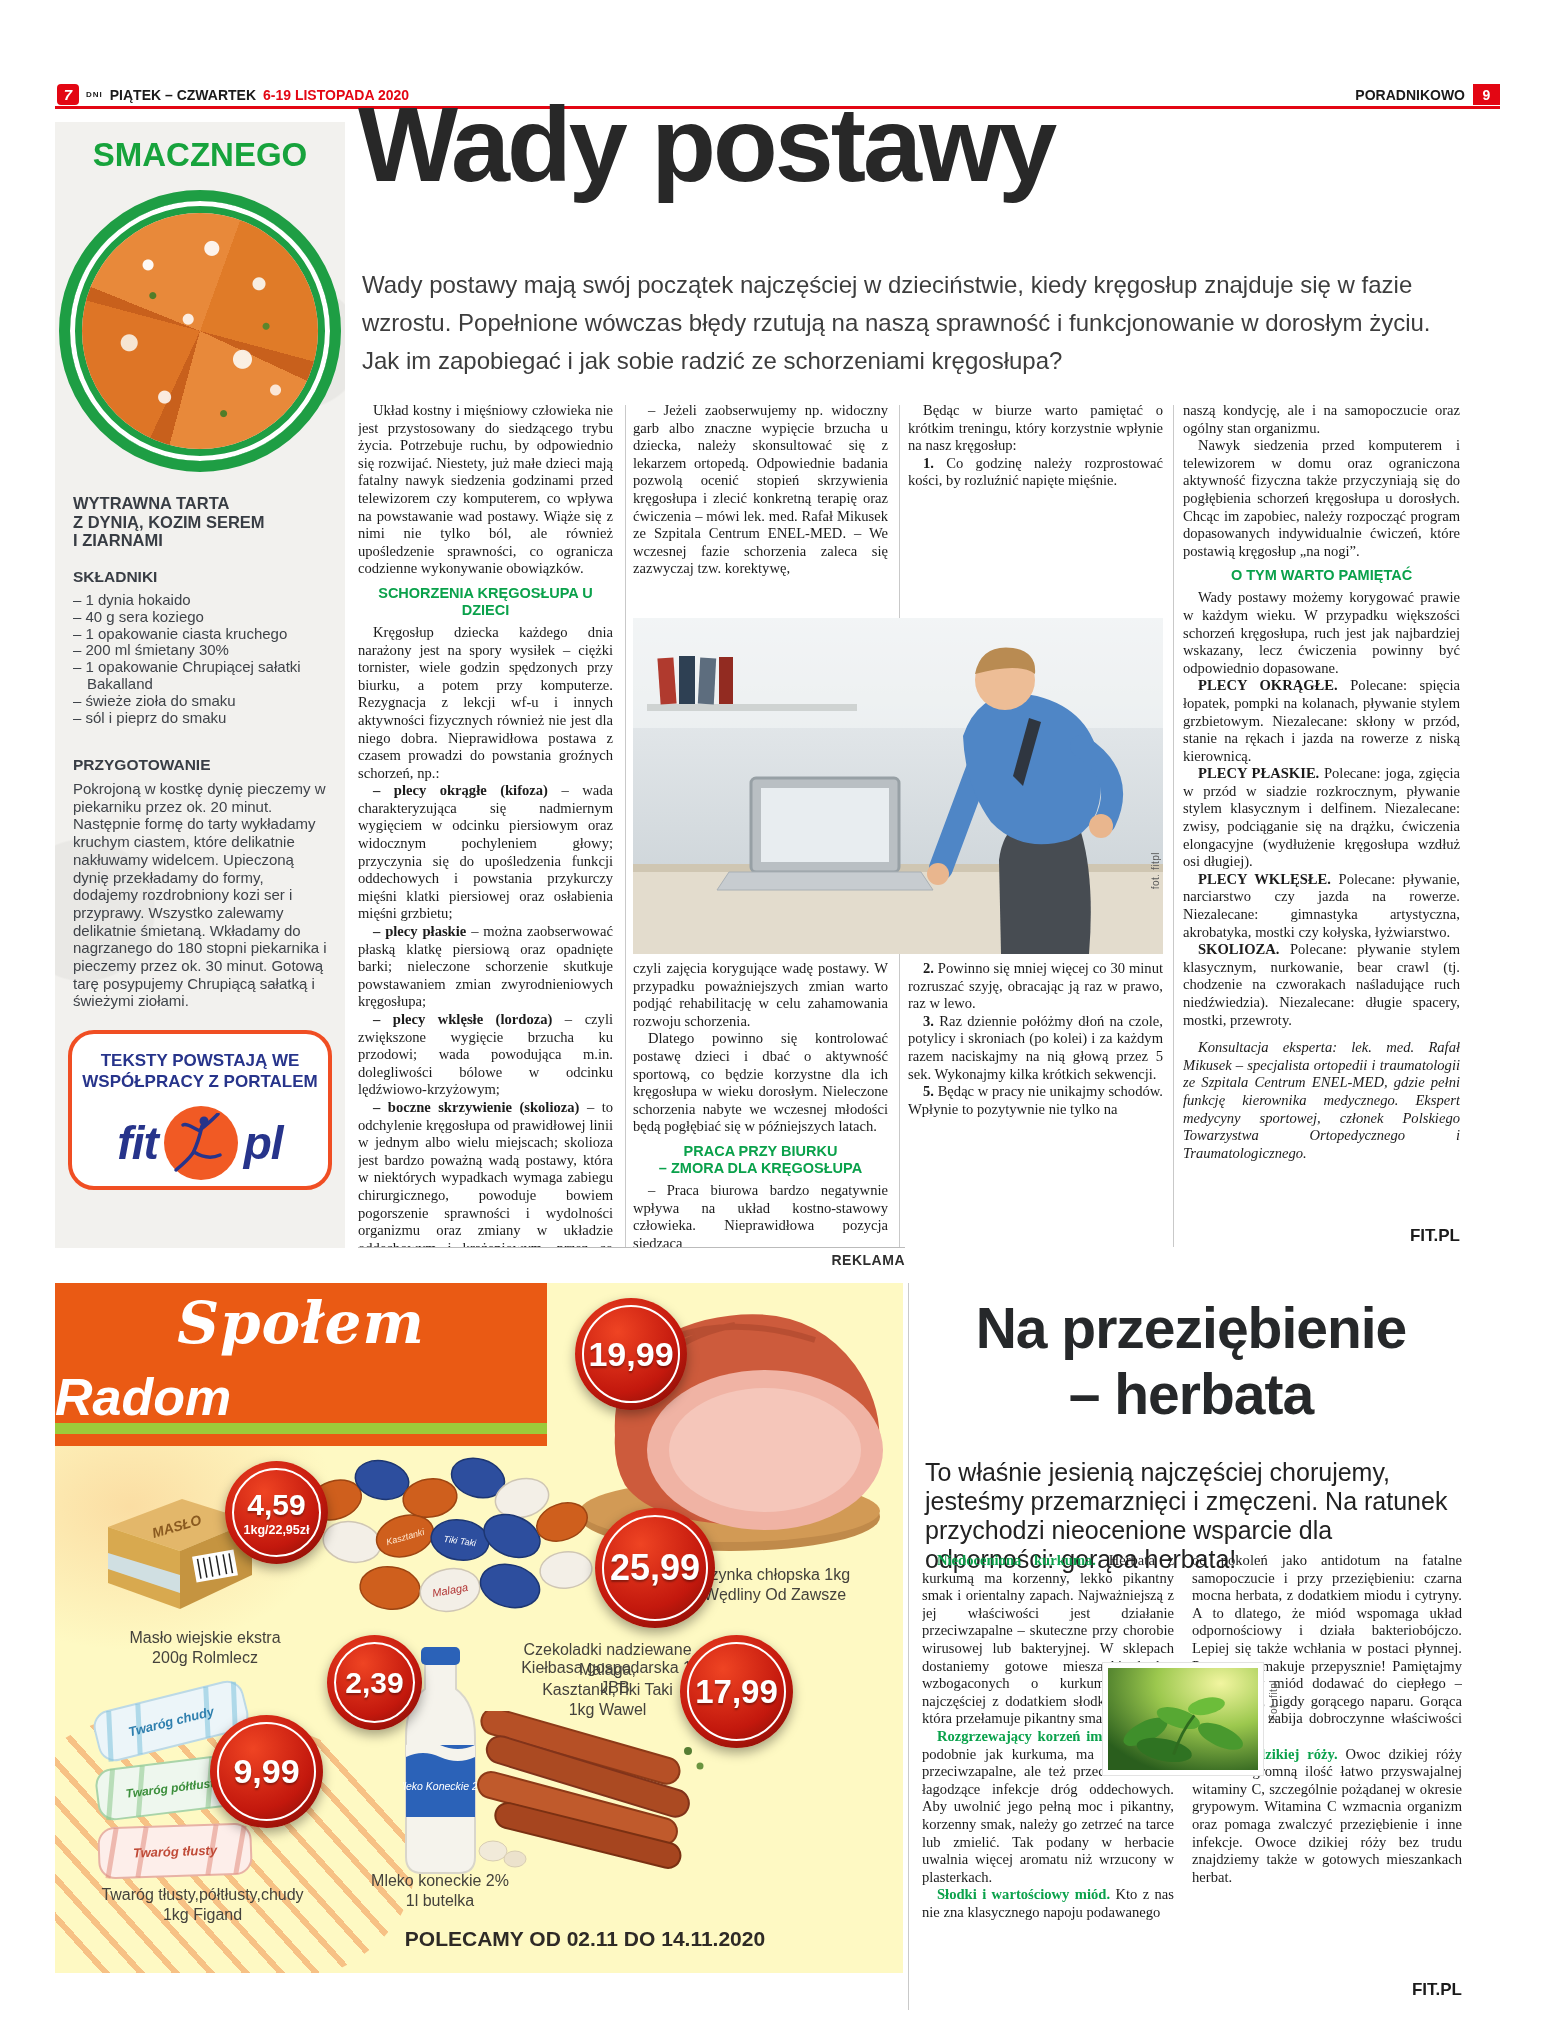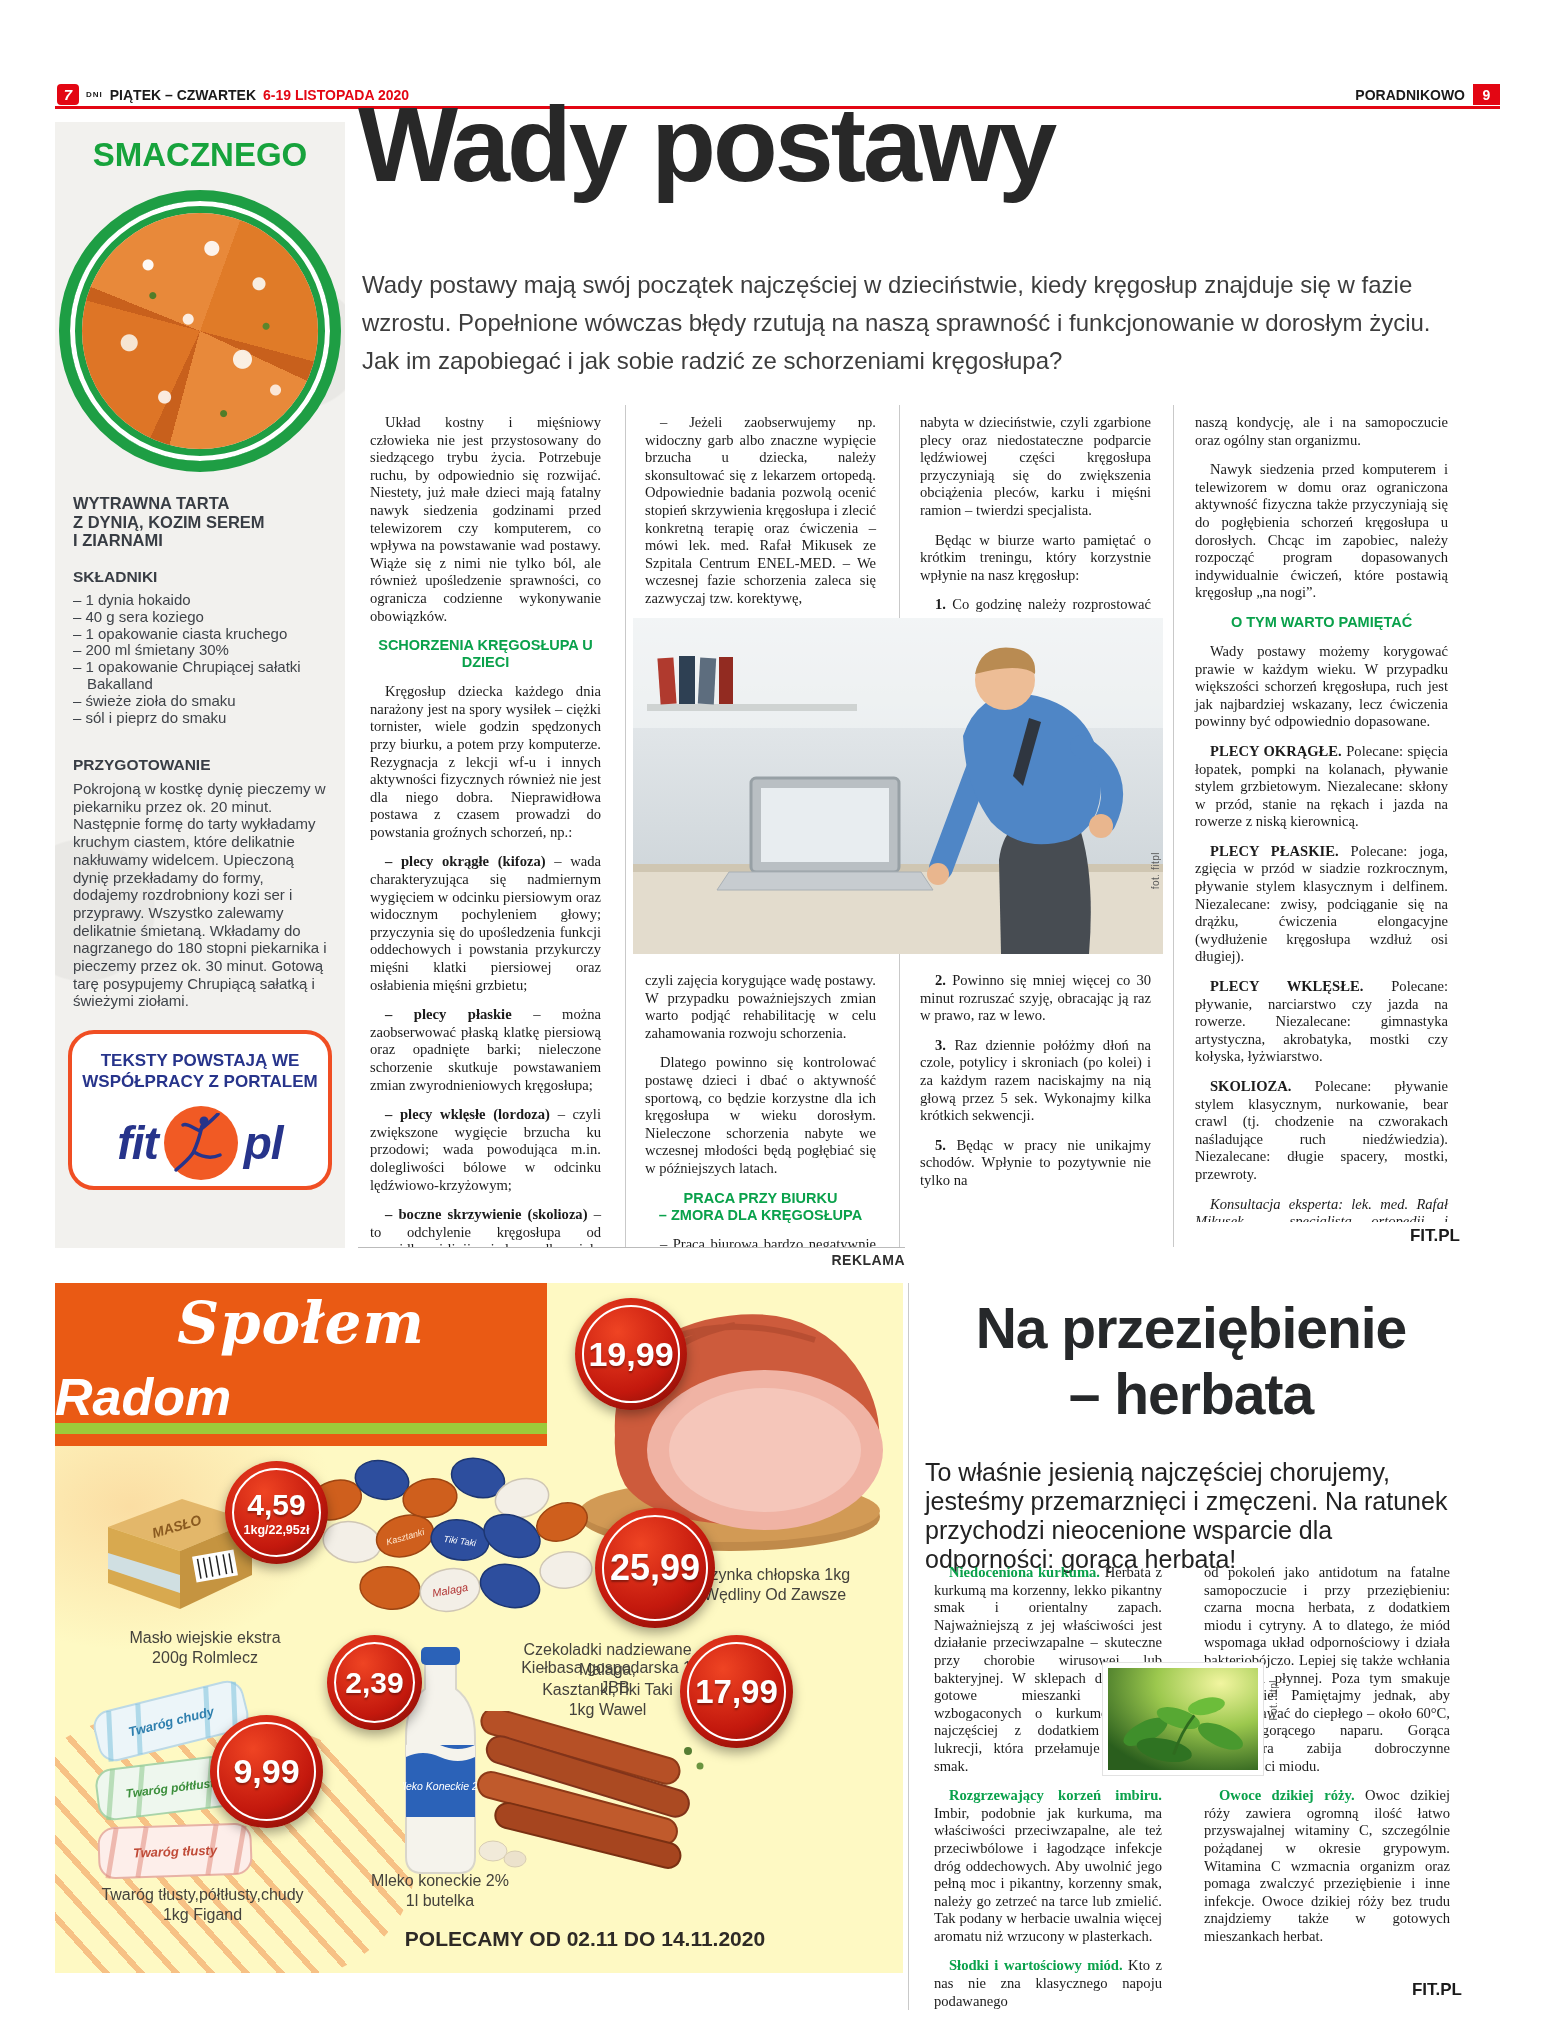--- a/index.html
+++ b/index.html
@@ -47,21 +47,21 @@
   .fit-note{margin-top:16px;font-size:17px;line-height:21px;font-weight:bold;color:#27348b}
   .fit-logo-row{margin-top:14px;display:flex;align-items:center;justify-content:center;gap:6px}
   .fit-word{font-family:"Liberation Sans",sans-serif;font-style:italic;font-weight:bold;font-size:46px;color:#27348b;letter-spacing:-1px}
   .fit-circle{width:74px;height:74px;border-radius:50%;background:#f15a24;display:flex;align-items:center;justify-content:center}
 
   
   .main-title{left:358px;top:88px;width:1102px;font-size:106px;line-height:112px;font-weight:bold;letter-spacing:-3px;color:#282828}
   .intro{left:362px;top:266px;width:1080px;font-size:24px;line-height:38px;color:#3d3d3d}
   .vrule{position:absolute;width:1px;background:#c9c9c9}
   .col{position:absolute;font-family:"Liberation Serif",serif;font-size:14.6px;line-height:17.6px;text-align:justify;color:#1b1b1b;overflow:hidden}
-  .para{margin:12px;text-indent:15px}
+  .para{margin:0;text-indent:15px}
   .para.ni{text-indent:0}
   .para.it{font-style:italic;margin-top:10px}
   .lead{font-weight:bold}
   .lead.green{color:#0aa14b}
   .col-h{font-family:"Liberation Sans",sans-serif;font-size:14.5px;line-height:17px;font-weight:bold;color:#0aa14b;text-align:center;margin:7px 0 5px;white-space:pre-line}
   .photo{left:633px;top:618px;width:530px;height:336px}
   .vcredit{font-size:10px;color:#5a5a5a;writing-mode:vertical-rl;transform:rotate(180deg);letter-spacing:.5px}
   .fitpl{font-size:17px;font-weight:bold;color:#1b1b1b;text-align:right}
   .reklama{left:700px;top:1252px;width:205px;text-align:right;font-size:14px;font-weight:bold;color:#2e2e2e;letter-spacing:.5px}
   .hrule{left:358px;top:1247px;width:547px;height:1px;background:#bbb}
@@ -159,21 +159,20 @@
       <p class="para">Kręgosłup dziecka każdego dnia narażony jest na spory wysiłek – ciężki tornister, wiele godzin spędzonych przy biurku, a potem przy komputerze. Rezygnacja z lekcji wf-u i innych aktywności fizycznych również nie jest dla niego dobra. Nieprawidłowa postawa z czasem prowadzi do powstania groźnych schorzeń, np.:</p>
       <p class="para"><b class="lead">– plecy okrągłe (kifoza)</b> – wada charakteryzująca się nadmiernym wygięciem w odcinku piersiowym oraz widocznym pochyleniem głowy; przyczynia się do upośledzenia funkcji oddechowych i powstania przykurczy mięśni klatki piersiowej oraz osłabienia mięśni grzbietu;</p>
       <p class="para"><b class="lead">– plecy płaskie</b> – można zaobserwować płaską klatkę piersiową oraz opadnięte barki; nieleczone schorzenie skutkuje powstawaniem zmian zwyrodnieniowych kręgosłupa;</p>
       <p class="para"><b class="lead">– plecy wklęsłe (lordoza)</b> – czyli zwiększone wygięcie brzucha ku przodowi; wada powodująca m.in. dolegliwości bólowe w odcinku lędźwiowo-krzyżowym;</p>
       <p class="para"><b class="lead">– boczne skrzywienie (skolioza)</b> – to odchylenie kręgosłupa od prawidłowej linii w jednym albo wielu miejscach; skolioza jest bardzo poważną wadą postawy, która w niektórych wypadkach wymaga zabiegu chirurgicznego, powoduje bowiem pogorszenie sprawności i wydolności organizmu oraz zmiany w układzie oddechowym i krążeniowym, przez co stanowi realne zagrożenie dla zdrowia.</p>
     </div>
   <div class="col" style="left:633px;top:402px;width:255px;height:212px">
       <p class="para">– Jeżeli zaobserwujemy np. widoczny garb albo znaczne wypięcie brzucha u dziecka, należy skonsultować się z lekarzem ortopedą. Odpowiednie badania pozwolą ocenić stopień skrzywienia kręgosłupa i zlecić konkretną terapię oraz ćwiczenia – mówi lek. med. Rafał Mikusek ze Szpitala Centrum ENEL-MED. – We wczesnej fazie schorzenia zaleca się zazwyczaj tzw. korektywę,</p>
     </div>
   <div class="col" style="left:908px;top:402px;width:255px;height:212px">
-      <p class="para ni">nabyta w dzieciństwie, czyli zgarbione plecy oraz niedostateczne podparcie lędźwiowej części kręgosłupa przyczyniają się do zwiększenia obciążenia pleców, karku i mięśni ramion – twierdzi specjalista.</p>
       <p class="para">Będąc w biurze warto pamiętać o krótkim treningu, który korzystnie wpłynie na nasz kręgosłup:</p>
       <p class="para"><b class="lead">1.</b> Co godzinę należy rozprostować kości, by rozluźnić napięte mięśnie.</p>
     </div>
 
   <svg class="abs photo" viewBox="0 0 530 336" preserveAspectRatio="none">
     <defs>
       <linearGradient id="pbg" x1="0" y1="0" x2="0" y2="1">
         <stop offset="0" stop-color="#eef1f3"></stop>
           <stop offset="1" stop-color="#c6ced3"></stop>
       </linearGradient>

